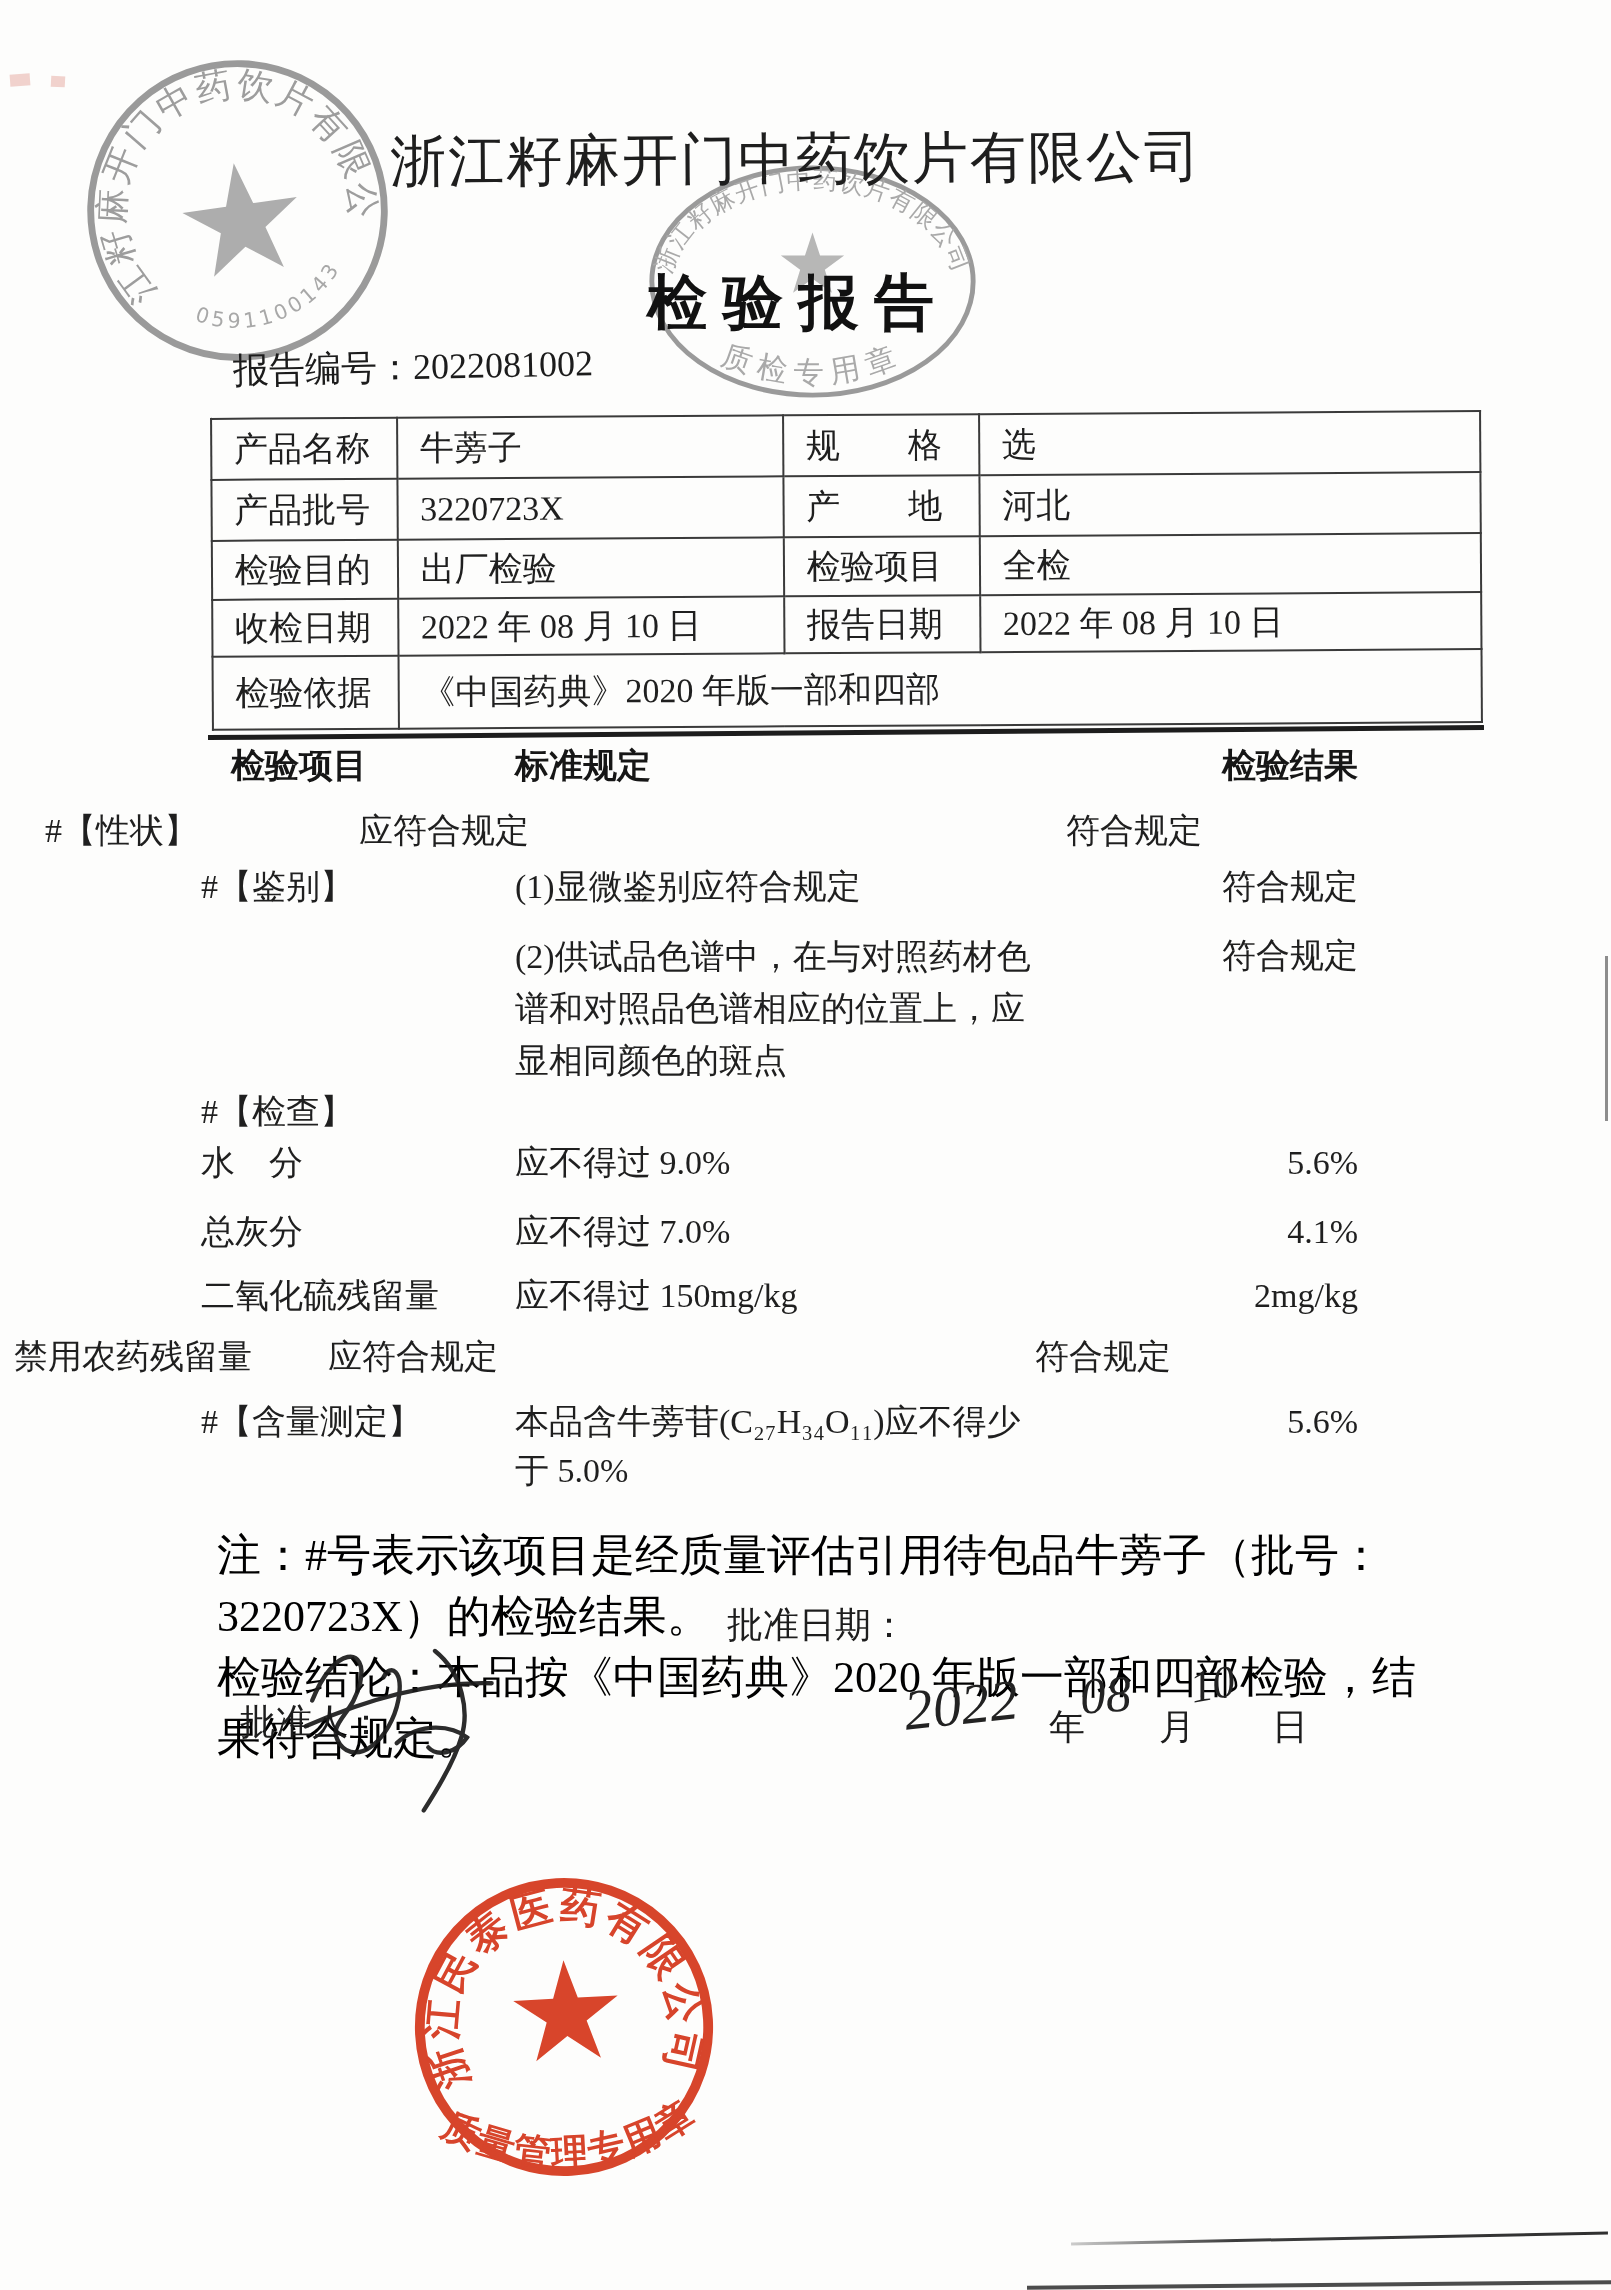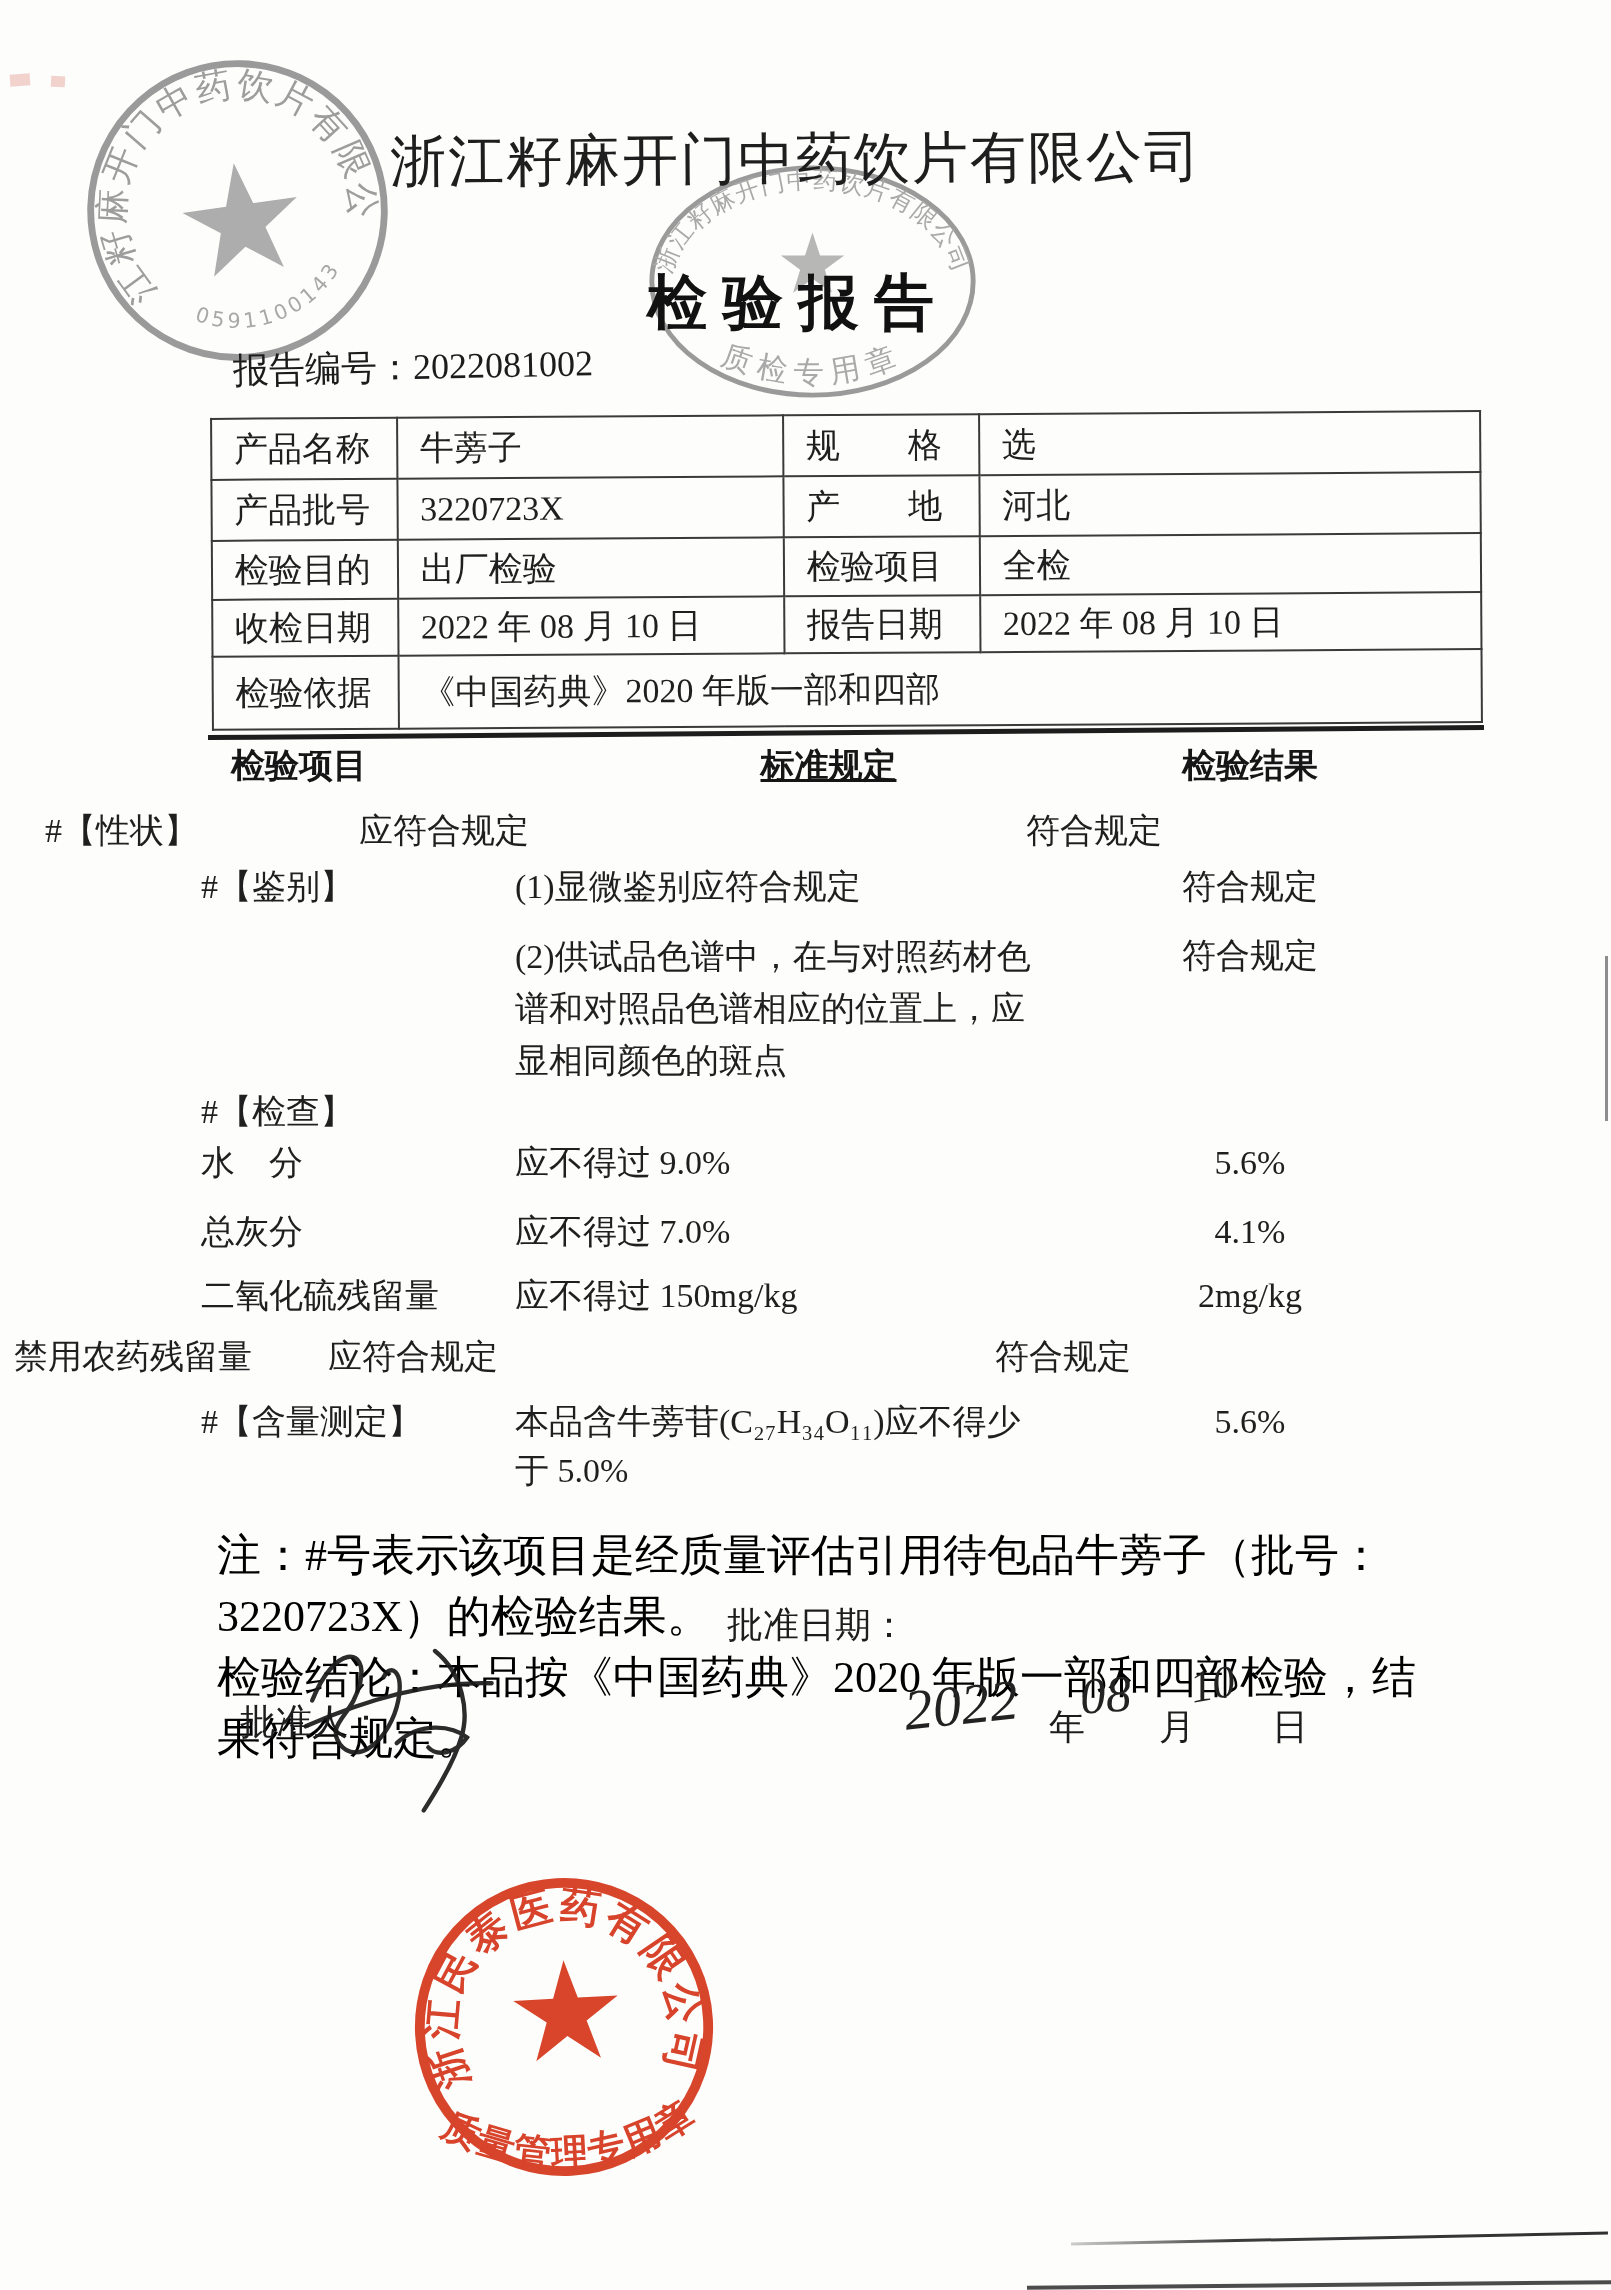--- a/index.html
+++ b/index.html
@@ -35,23 +35,23 @@
   table.info tr:nth-child(3) td{height:57px;}
   table.info tr:nth-child(4) td{height:55px;}
   table.info tr:nth-child(5) td{height:71px;}
   .thick-rule{left:208px;top:730px;width:1276px;height:4.9px;background:#1d1d1d;transform:rotate(-0.45deg);z-index:4;}
   
   .results{left:0;top:741px;width:1611px;z-index:4;}
   .res-row{display:flex;align-items:flex-start;padding-left:201px;font-size:34px;line-height:49px;color:#1f1f1f;}
   .res-head{font-weight:600;color:#161616;}
   .res-item{width:314px;flex:0 0 314px;white-space:nowrap;}
   .res-std{width:627px;flex:0 0 627px;}
-  .res-result{width:216px;flex:0 0 216px;text-align:center;white-space:nowrap;}
+  .res-result{width:216px;flex:0 0 216px;text-align:right;white-space:nowrap;}
   .res-head .res-item{text-align:center;width:314px;padding-right:118px;box-sizing:border-box;}
-  .res-head .res-std{text-align:center;text-decoration:underline;}
+  .res-head .res-std{}
   .res-row:nth-child(1){margin-bottom:15.7px;}
   .res-row:nth-child(2){margin-bottom:7.8px;padding-left:45px;}
   .res-row:nth-child(3){margin-bottom:19.6px;}
   .res-row:nth-child(4){margin-bottom:0;}
   .res-row:nth-child(4) .res-std{line-height:52px;}
   .res-row:nth-child(5){margin-bottom:2px;}
   .res-row:nth-child(6){margin-bottom:19.6px;}
   .res-row:nth-child(7){margin-bottom:15.7px;}
   .res-row:nth-child(8){margin-bottom:11.8px;}
   .res-row:nth-child(9){margin-bottom:15.7px;padding-left:14px;}

